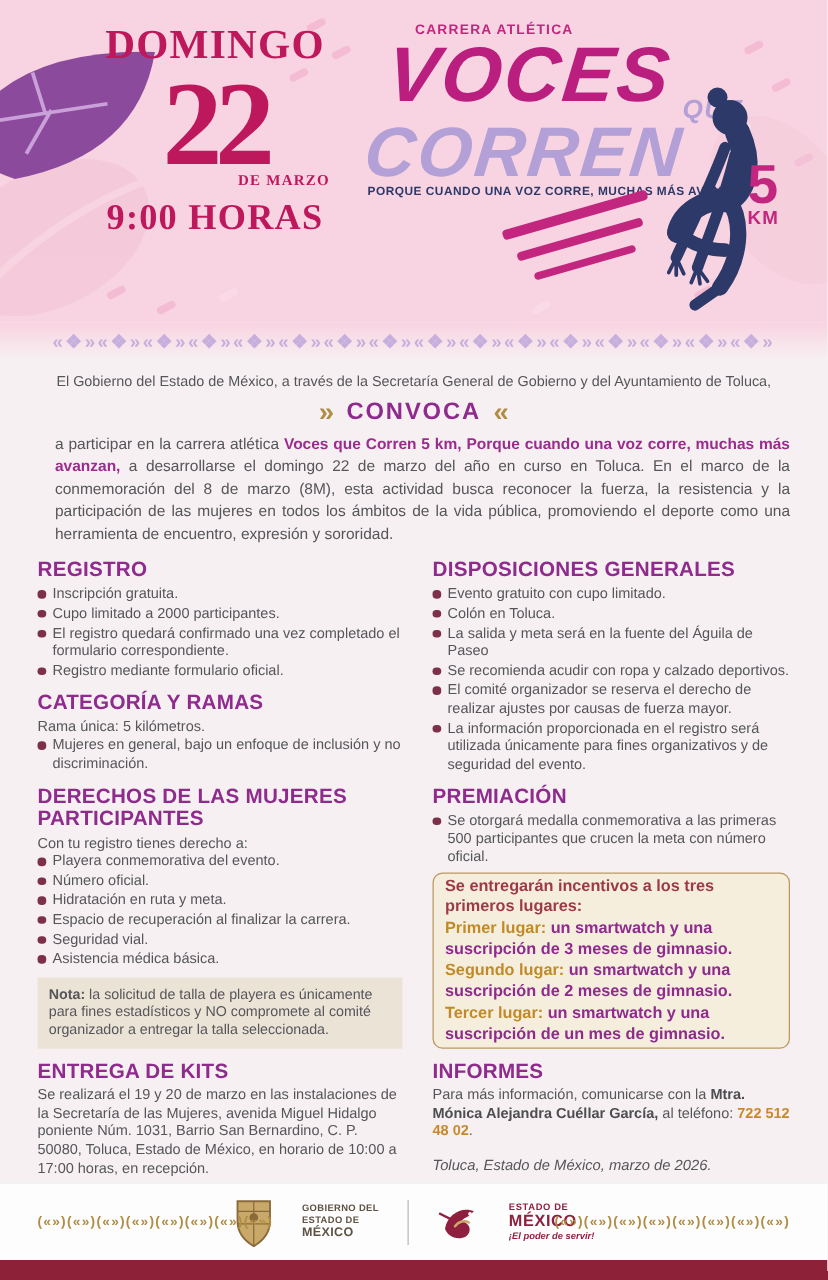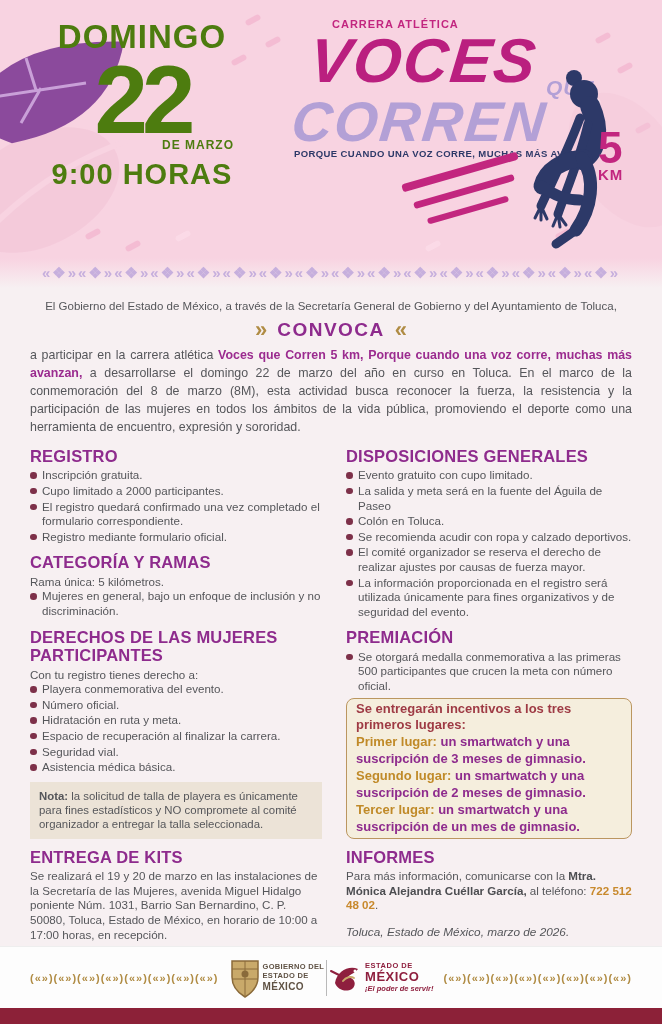--- a/index.html
+++ b/index.html
@@ -19,21 +19,21 @@
   .dash { position:absolute; width:6px; height:16px; border-radius:4px; background:#f3b7cf; transform:rotate(62deg); opacity:.8; }
   .dash:nth-of-type(1){left:250px;top:12px;} .dash:nth-of-type(2){left:270px;top:34px;}
   .dash:nth-of-type(3){left:236px;top:52px;} .dash:nth-of-type(4){left:600px;top:30px;}
   .dash:nth-of-type(5){left:622px;top:60px;} .dash:nth-of-type(6){left:590px;top:96px;background:#fff;}
   .dash:nth-of-type(7){left:640px;top:120px;} .dash:nth-of-type(8){left:90px;top:226px;}
   .dash:nth-of-type(9){left:130px;top:238px;} .dash:nth-of-type(10){left:180px;top:228px;background:#fbdce9;}
   .dash:nth-of-type(11){left:560px;top:226px;} .dash:nth-of-type(12){left:430px;top:238px;background:#fbdce9;}
   .leaf-purple { position:absolute; left:-34px; top:28px; }
   .leaf-pink-big { position:absolute; left:-40px; top:110px; opacity:.55; }
   .leaf-pink-right { position:absolute; right:-30px; top:60px; opacity:.45; }
-  .date-block { position:absolute; left:42px; top:18px; width:200px; color:#4d7c0f; text-align:center; }
+  .date-block { position:absolute; left:72px; top:18px; width:200px; color:#be185d; text-align:center;font-family:Liberation Serif, serif; }
   .date-day { font-size:33px; font-weight:900; letter-spacing:1px; }
   .date-num { font-size:96px; font-weight:900; letter-spacing:-6px; line-height:.92; }
   .date-month { font-size:12px; font-weight:900; text-align:right; padding-right:8px; letter-spacing:1px; margin-top:-6px; }
   .date-time { font-size:29px; font-weight:900; letter-spacing:1px; margin-top:6px; }
   .title-block { position:absolute; left:290px; top:10px; width:372px; height:240px; }
   .kicker { position:absolute; left:42px; top:8px; font-size:11px; font-weight:800; color:#c2267f; letter-spacing:1px; }
   .t-voces { position:absolute; left:20px; top:20px; font-size:62px; font-weight:900; font-style:italic; color:#ba1f7f; letter-spacing:2px; transform:skewX(-6deg); line-height:1; }
   .t-que { position:absolute; left:256px; top:66px; font-size:21px; font-weight:900; font-style:italic; color:#b3a0d6; letter-spacing:1px; }
   .t-corren { position:absolute; left:2px; top:84px; font-size:56px; font-weight:900; font-style:italic; color:#b3a0d6; letter-spacing:2px; transform:skewX(-6deg); line-height:1; }
   .t-tagline { position:absolute; left:4px; top:138px; font-size:9.5px; font-weight:800; color:#2d3968; letter-spacing:.4px; white-space:nowrap; }
@@ -51,21 +51,21 @@
     background:linear-gradient(#f8d3e1, #f7f0f2);
     color:#c6afdd; font-size:15px; font-weight:700; letter-spacing:2px;
     white-space:nowrap; overflow:hidden;
   }
   
   .content { flex:1 1 auto; padding:8px 30px 0 30px; color:#55565a; overflow:hidden; }
   .intro-line { text-align:center; font-size:11.5px; white-space:nowrap; margin-top:4px; color:#55565a; }
   .convoca-row { display:flex; align-items:center; justify-content:center; gap:10px; margin:7px 0 6px 0; }
   .convoca-chev { color:#b08c44; font-size:22px; font-weight:900; line-height:1; }
   .convoca-word { color:#8e2b8d; font-size:19px; font-weight:900; letter-spacing:1.5px; }
-  .lead-par { font-size:12.4px; line-height:1.45; text-align:justify; margin-bottom:10px; }
+  .lead-par { font-size:12.4px; line-height:1.45; text-align:justify; margin-bottom:10px;margin-left:14px; }
   .lead-par .hl { color:#9b2b8f; font-weight:800; }
   .columns { display:flex; gap:24px; }
   .col-left { flex:0 0 292px; }
   .col-right { flex:1 1 auto; position:relative; }
   section { margin-bottom:9px; }
   h2 { font-size:16.5px; font-weight:700; color:#8e2b8d; letter-spacing:.2px; margin-bottom:3px; line-height:1.12; }
   .body-txt, li, .note-box { font-size:11.6px; line-height:1.26; }
   ul { list-style:none; }
   li { position:relative; padding-left:12px; margin-bottom:1px; }
   li .dot { position:absolute; left:0; top:4px; width:6.5px; height:6.5px; border-radius:50%; background:#7d3049; }
@@ -76,21 +76,21 @@
   .inc-intro { color:#9e3a44; }
   .inc-label { color:#c08a28; }
   .inc-text { color:#8e2b8d; }
   .informes-par .name { font-weight:800; color:#4d4e52; }
   .informes-par .phone { font-weight:800; color:#c8892d; }
   .loc-date { margin-top:12px; font-size:11.8px;font-style:italic; }
   
   .footer { flex:0 0 auto; height:62px; background:#fdfdfd; position:relative; display:flex; align-items:center; justify-content:center; border-top:1px solid #eee; }
   .foot-orn { position:absolute; top:50%; transform:translateY(-50%); color:#b08c44; font-size:11px; font-weight:700; letter-spacing:1px; white-space:nowrap; }
   .foot-orn.left { left:30px; } .foot-orn.right { right:30px; }
-  .foot-center { display:flex; align-items:center; gap:2px; }
+  .foot-center { display:flex; align-items:center; gap:23px; }
   .logo1-text { font-size:7.5px; font-weight:800; color:#5f5244; line-height:1.25; letter-spacing:.3px; }
   .foot-divider { width:1px; height:36px; background:#b9b9b9; }
   .logo2-text { color:#8e1f3e; line-height:1.1; }
   .logo2-text .l1 { font-size:7.5px; font-weight:800; letter-spacing:.5px; }
   .logo2-text .l2 { font-size:13px; font-weight:900; letter-spacing:.5px; }
   .logo2-text .l3 { font-size:7.5px; font-style:italic; font-weight:700; }
   .maroon-band { flex:0 0 auto; height:16px; background:#8c2138; }
 </style>
 </head>
 <body>
@@ -215,22 +215,22 @@
       </section>
 
     </div>
 
     <div class="col-right">
 
       <section>
         <h2>DISPOSICIONES GENERALES</h2>
         <ul>
             <li><span class="dot"></span><span>Evento gratuito con cupo limitado.</span></li>
+            <li><span class="dot"></span><span>Colón en Toluca.</span></li>
             <li><span class="dot"></span><span>La salida y meta será en la fuente del Águila de Paseo</span></li>
-            <li><span class="dot"></span><span>Colón en Toluca.</span></li>
             <li><span class="dot"></span><span>Se recomienda acudir con ropa y calzado deportivos.</span></li>
             <li><span class="dot"></span><span>El comité organizador se reserva el derecho de realizar ajustes por causas de fuerza mayor.</span></li>
             <li><span class="dot"></span><span>La información proporcionada en el registro será utilizada únicamente para fines organizativos y de seguridad del evento.</span></li>
           </ul>
       </section>
 
       <section>
         <h2>PREMIACIÓN</h2>
         <ul>
             <li><span class="dot"></span><span>Se otorgará medalla conmemorativa a las primeras 500 participantes que crucen la meta con número oficial.</span></li>

